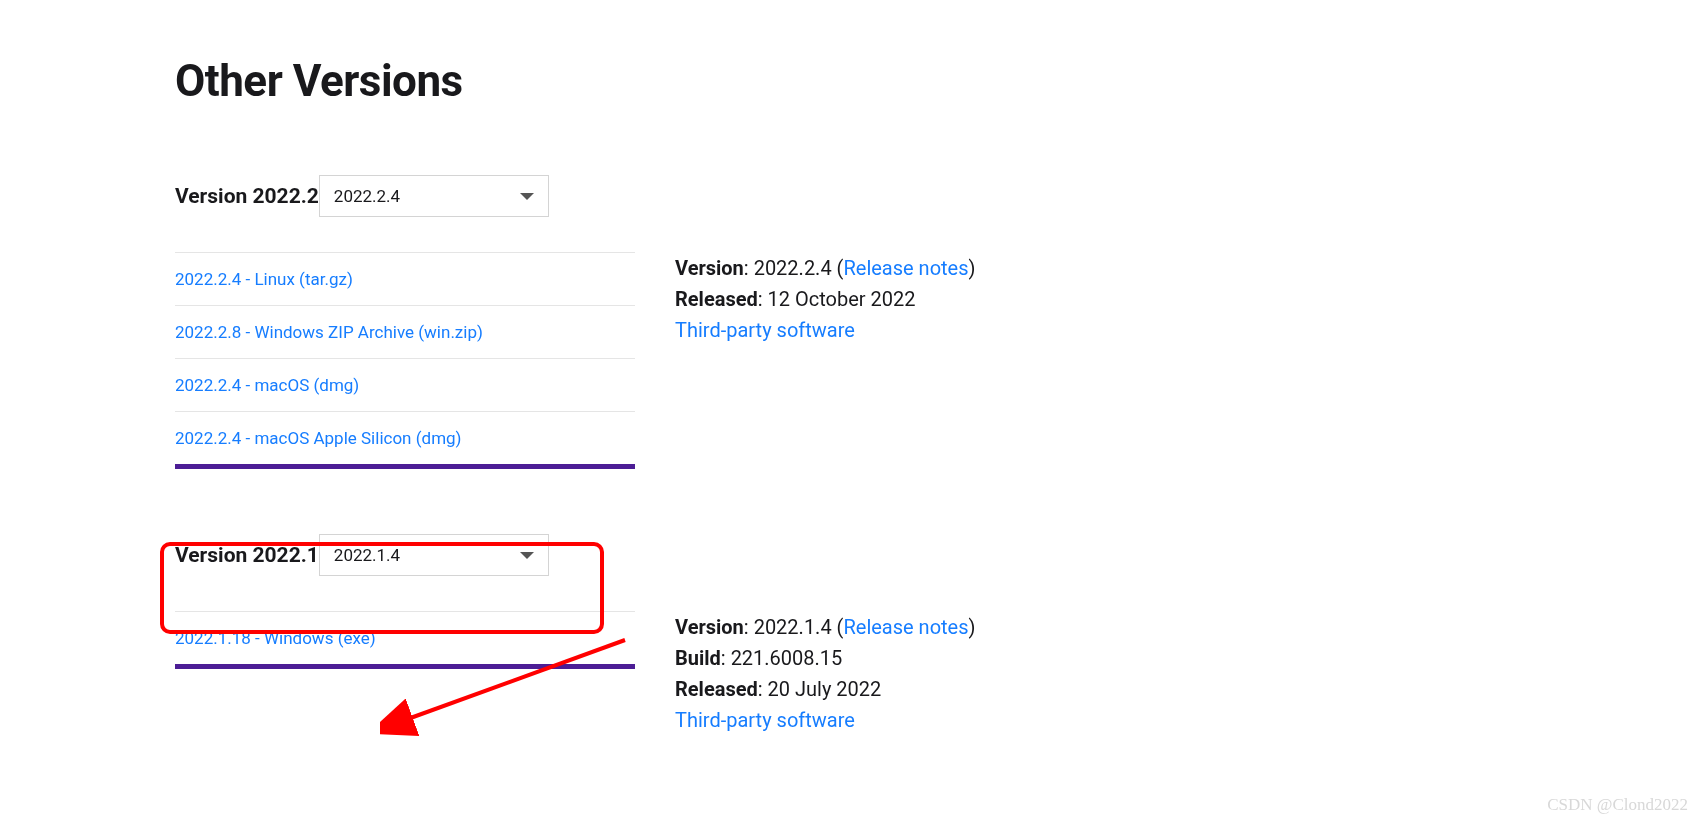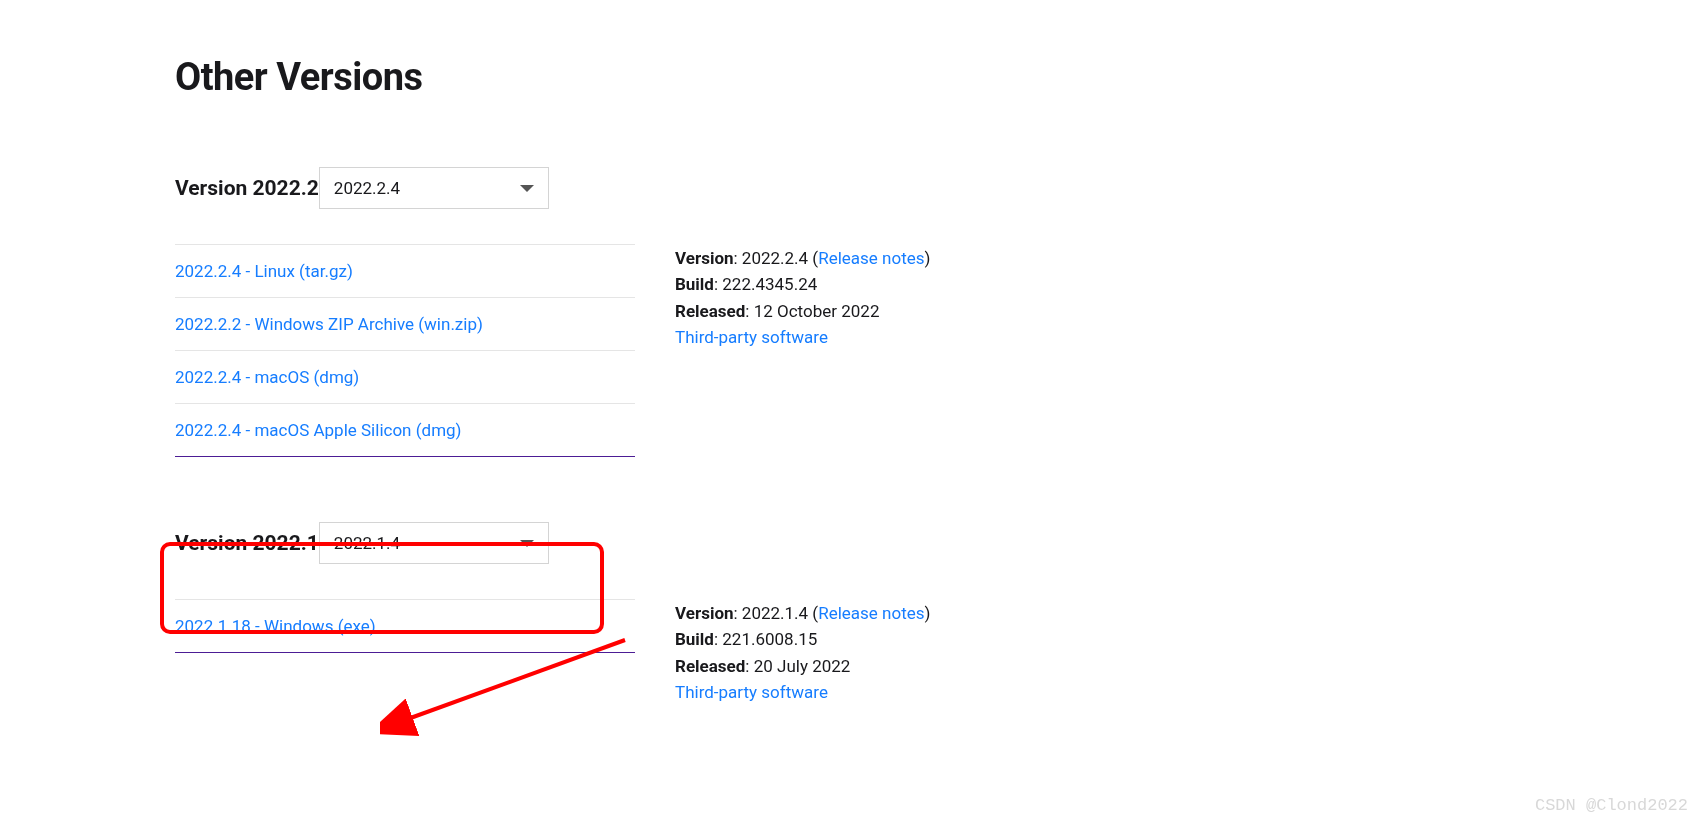--- a/index.html
+++ b/index.html
@@ -13,21 +13,21 @@
       color: #19191C;
       width: 1706px;
       height: 825px;
       position: relative;
       overflow: hidden;
     }
     .container {
       padding: 55px 0 0 175px;
     }
     h1 {
-      font-size: 38px;
+      font-size: 44px;
       font-weight: 700;
       letter-spacing: -0.5px;
       margin-bottom: 68px;
     }
     .version-block {
       margin-bottom: 65px;
     }
     .version-header {
       display: flex;
       align-items: center;
@@ -63,29 +63,29 @@
     }
     .download-list {
       width: 460px;
     }
     .download-item {
       border-top: 1px solid #e5e5e5;
       padding: 16px 0;
       font-size: 17px;
     }
     .download-item:last-child {
-      border-bottom: 1px solid #4c1d95;
+      border-bottom: 5px solid #4c1d95;
     }
     .link {
       color: #167DFF;
       text-decoration: none;
       cursor: pointer;
     }
     .meta-panel {
-      font-size: 17px;
+      font-size: 20px;
       line-height: 1.55;
       color: #19191C;
       padding-top: 1px;
     }
     .meta-panel p {
       margin-bottom: 0px;
     }
     .meta-panel .bold {
       font-weight: 700;
     }
@@ -100,53 +100,49 @@
     .annotation-arrow {
       position: absolute;
       pointer-events: none;
     }
     .watermark {
       position: absolute;
       bottom: 10px;
       right: 18px;
       color: #d8d8d8;
       font-size: 17px;
-      font-family: Liberation Mono, monospace;
+      font-family: Liberation Serif, serif;
     }
   </style>
 </head>
 <body>
 
 <div class="container">
   <h1>Other Versions</h1>
 
   <div class="version-block">
     <div class="version-header">
       <div class="version-label">Version 2022.2</div>
       <div class="dropdown">
         <span>2022.2.4</span>
         <span class="dropdown-caret"></span>
       </div>
     </div>
     <div class="content-row">
       <div class="download-list">
         <div class="download-item"><a class="link">2022.2.4 - Linux (tar.gz)</a></div>
-        <div class="download-item"><a class="link">2022.2.2 - Windows ZIP Archive (win.zip)</a></div>
+        <div class="download-item"><a class="link">2022.2.8 - Windows ZIP Archive (win.zip)</a></div>
         <div class="download-item"><a class="link">2022.2.4 - macOS (dmg)</a></div>
         <div class="download-item"><a class="link">2022.2.4 - macOS Apple Silicon (dmg)</a></div>
       </div>
       <div class="meta-panel">
         <p>
           <span class="bold">Version</span>: 
           <span>2022.2.4</span> 
           (<a class="link">Release notes</a>)
-        </p>
-        <p>
-          <span class="bold">Build</span>: 
-          <span>222.4345.24</span>
         </p>
         <p>
           <span class="bold">Released</span>: 
           <span>12 October 2022</span>
         </p>
         <p class="third-party"><a class="link">Third-party software</a></p>
       </div>
     </div>
   </div>
 

